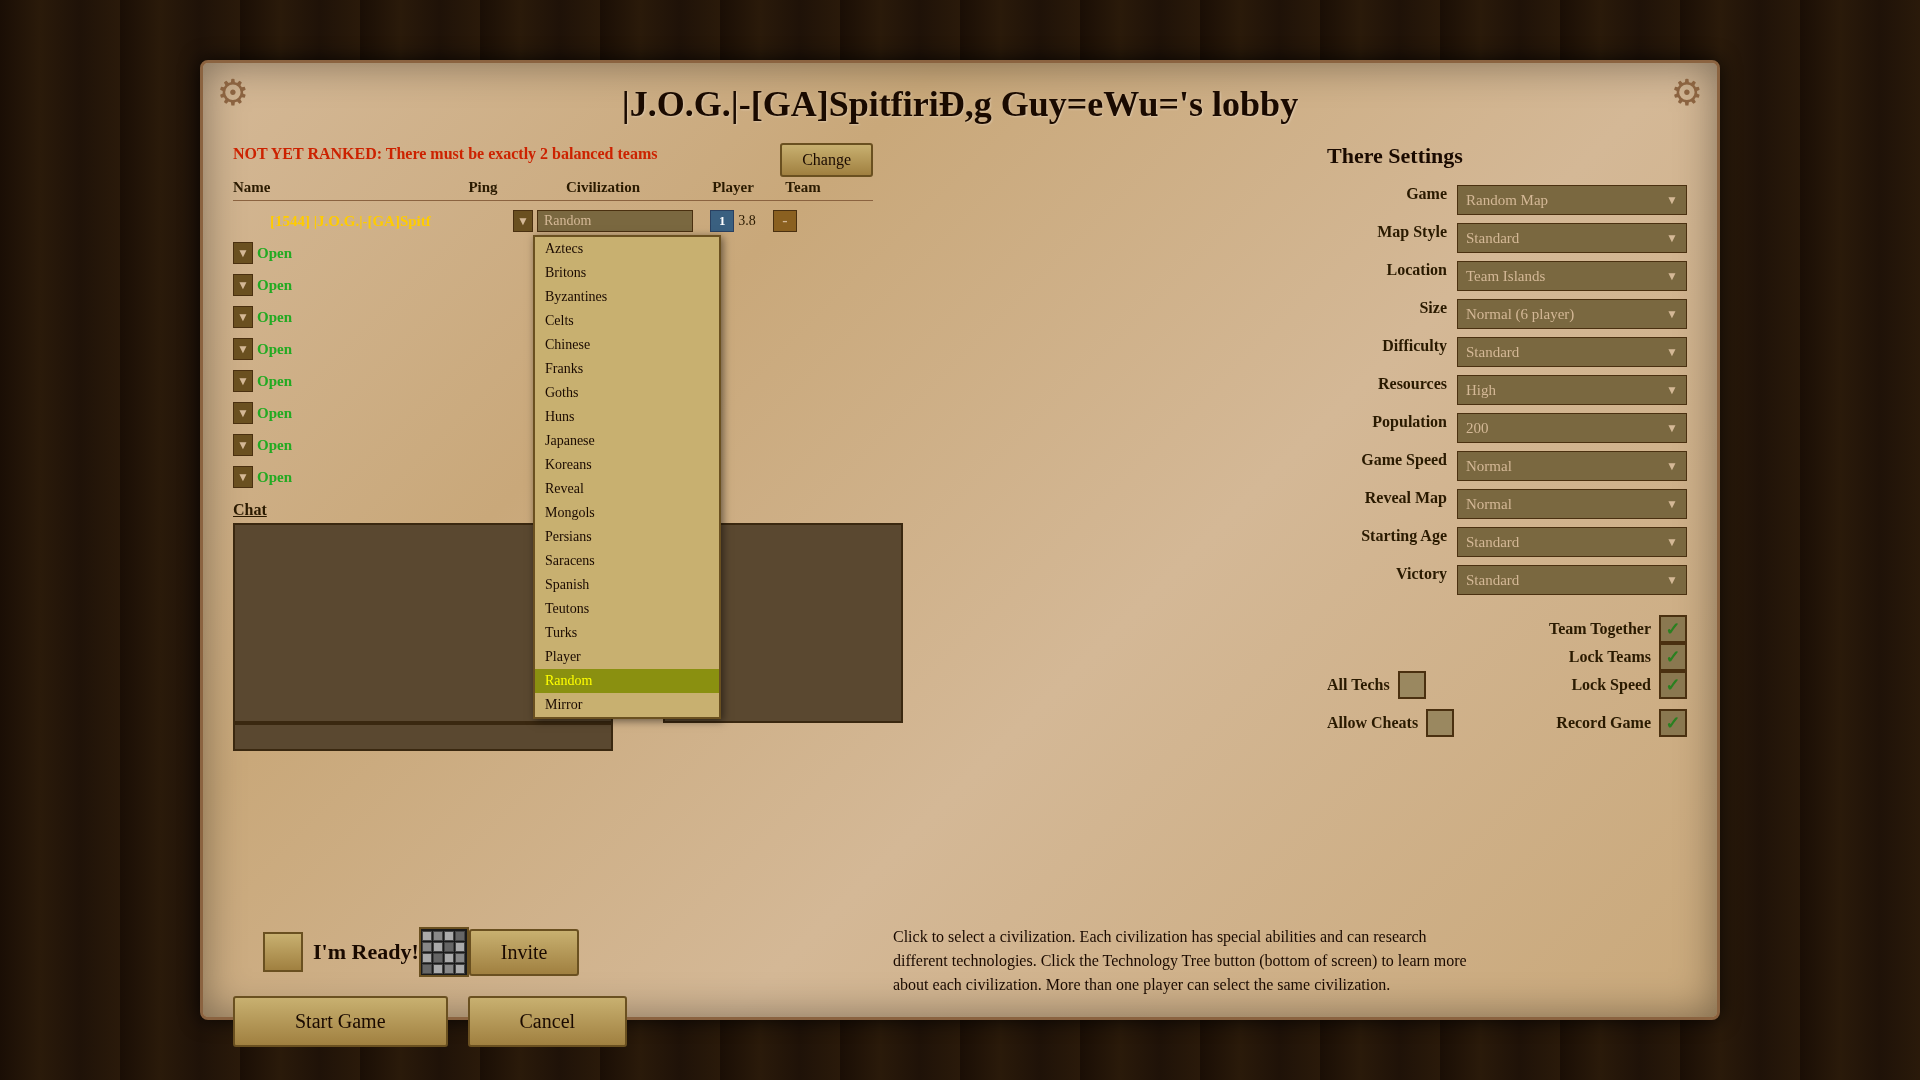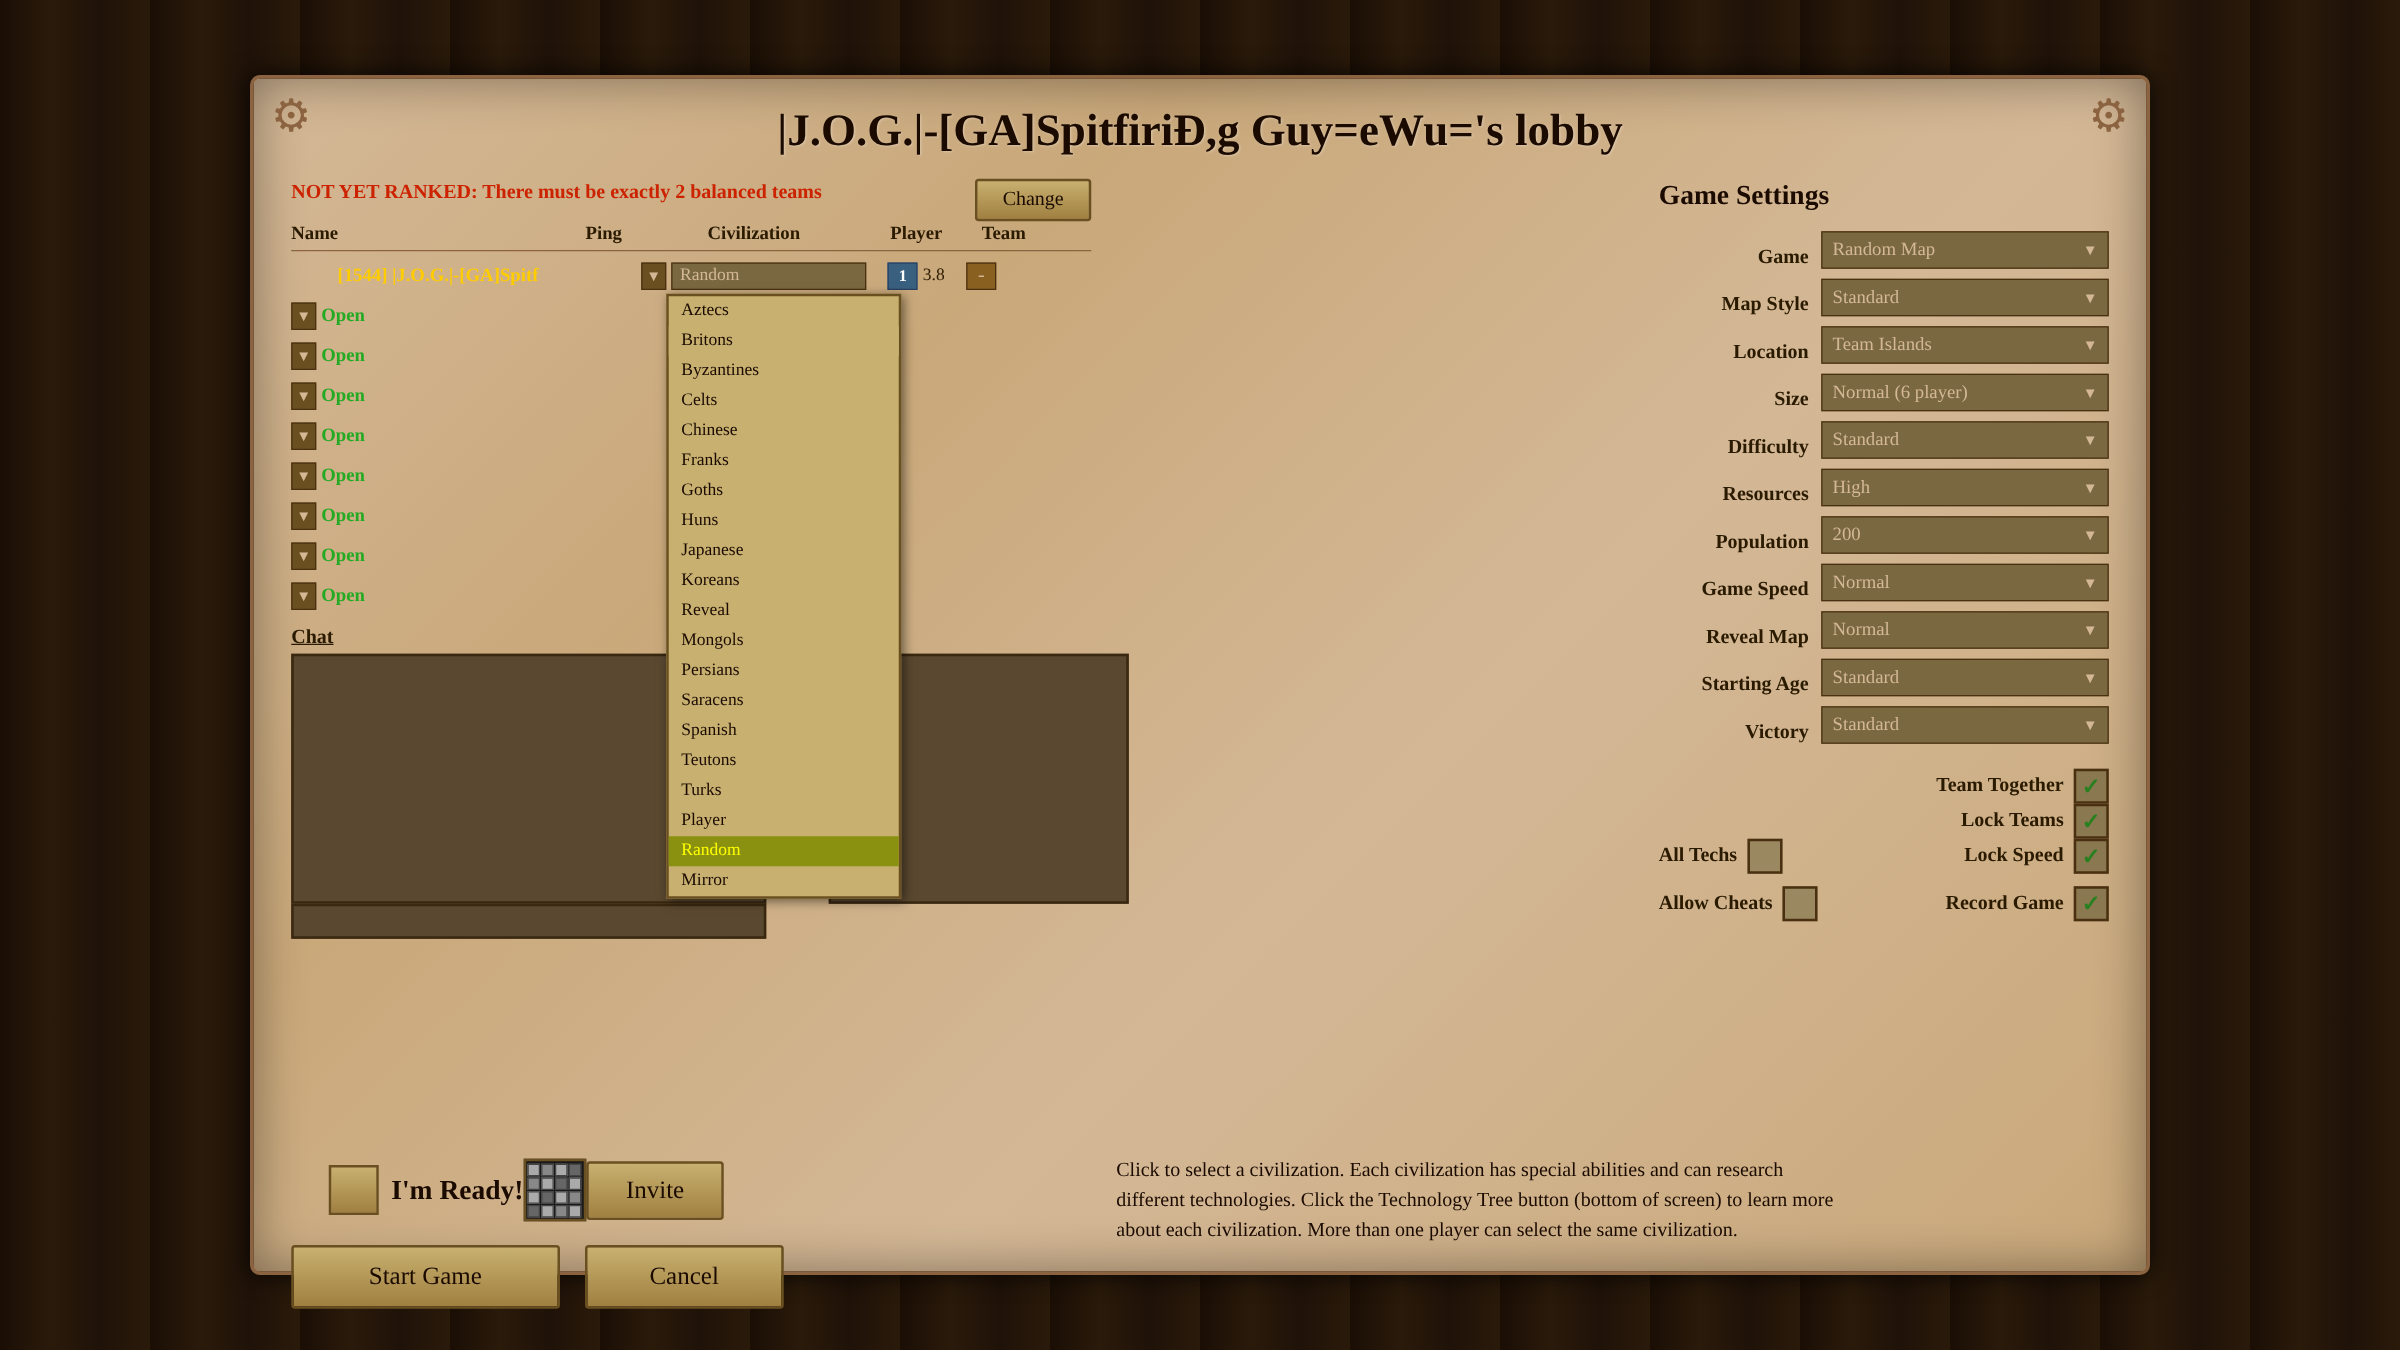--- a/index.html
+++ b/index.html
@@ -349,21 +349,21 @@
 
     .settings-title {
       font-size: 22px;
       font-weight: bold;
       color: #1a0a00;
       margin-bottom: 16px;
     }
 
     .setting-row {
       display: flex;
-      align-items: flex-end;
+      align-items: flex-start;
       margin-bottom: 8px;
     }
 
     .setting-label {
       width: 130px;
       text-align: right;
       font-size: 16px;
       color: #2a1a00;
       font-weight: bold;
       padding-right: 10px;
@@ -612,21 +612,21 @@
         <button class="invite-btn">Invite</button>
       </div>
 
       <div style="position:absolute; bottom: -50px; left:0; display:flex; gap:20px;">
         <button class="start-btn">Start Game</button>
         <button class="cancel-btn">Cancel</button>
       </div>
     </div>
 
     <div class="right-panel">
-      <div class="settings-title">Game Settings</div>
+      <div class="settings-title">There Settings</div>
 
       <div class="setting-row">
         <div class="setting-label">Game</div>
         <div class="setting-value">
           <span>Random Map</span>
           <span class="setting-dropdown-arrow">▼</span>
         </div>
       </div>
       <div class="setting-row">
         <div class="setting-label">Map Style</div>

